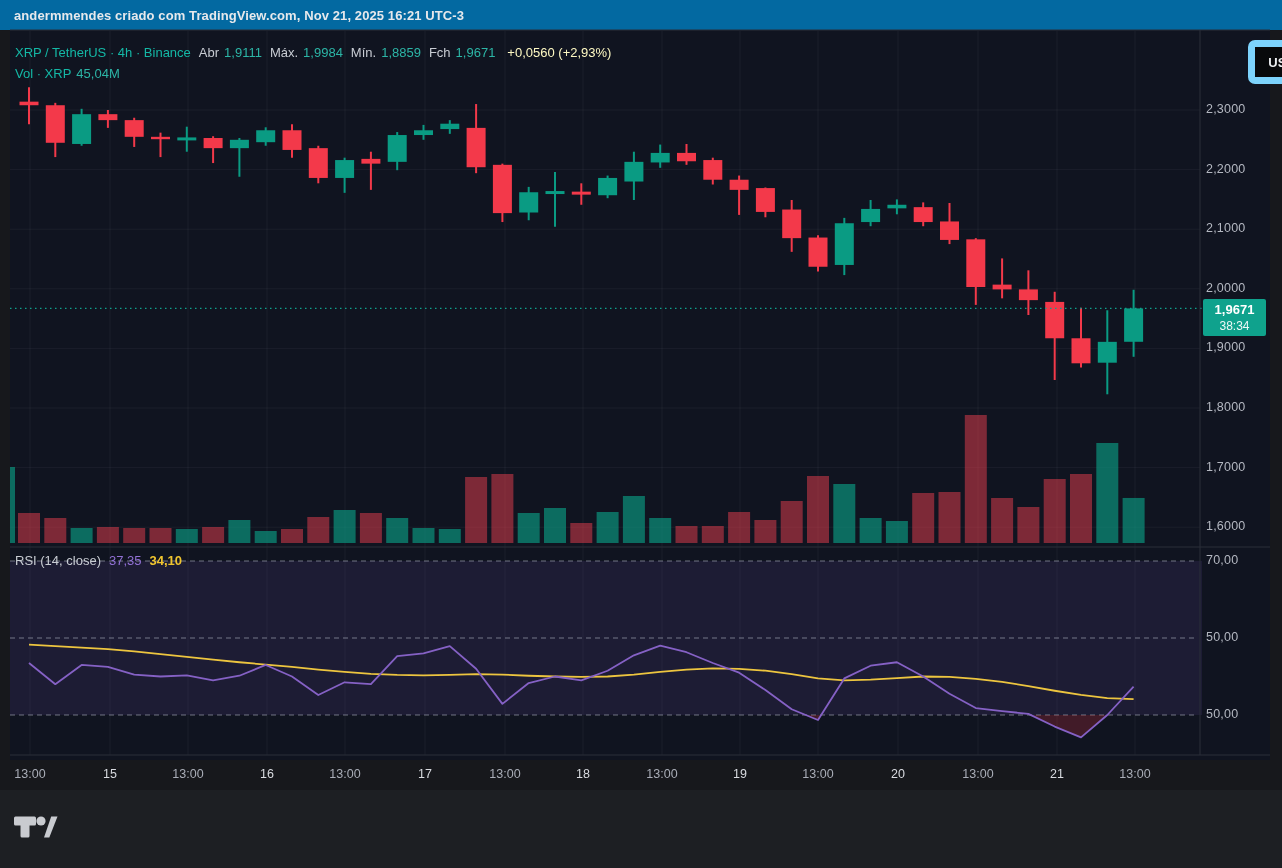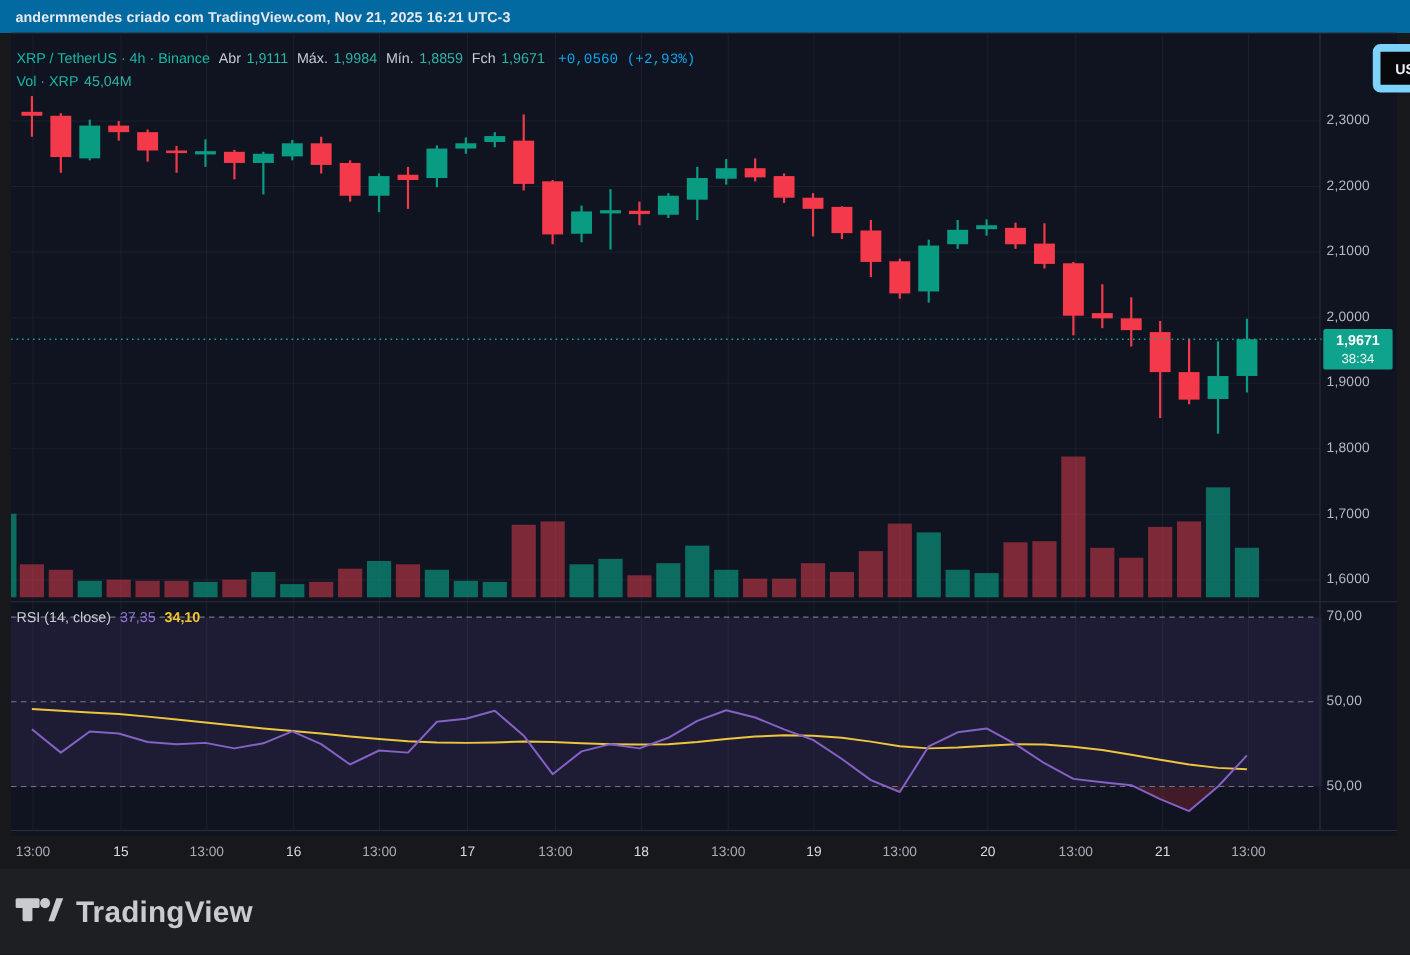--- a/index.html
+++ b/index.html
@@ -18,21 +18,21 @@
   }
   #plot{position:absolute;left:0;top:0;}
   .overlay{position:absolute;left:0;top:0;width:1282px;height:868px;pointer-events:none;}
   .legend-row{
     position:absolute;left:15px;display:flex;align-items:baseline;gap:5px;
     font-size:13px;color:#d6d9df;white-space:nowrap;
   }
   .legend-row .sym{color:#14b8a6;}
   .legend-row .lbl{color:#c8ccd3;margin-left:3px;}
   .legend-row .val{color:#2cb5a6;}
-  .legend-row .chg{color:#0ea5e9;margin-left:7px;font-family:Liberation Mono, monospace;}
+  .legend-row .chg{color:#fef9c3;margin-left:7px;}
   .usdt-btn{
     position:absolute;left:1204px;top:40px;width:62px;height:30px;
     background:#08090b;border:7px solid #7dd3fc;border-radius:7px;
     color:#eceef1;font-size:13px;font-weight:700;
     display:flex;align-items:center;justify-content:center;pointer-events:auto;cursor:pointer;margin-left:44px;
   }
   .axis-label{
     position:absolute;left:1206px;font-size:12.5px;color:#b4b8c1;letter-spacing:.2px;
   }
   .time-label{
@@ -311,15 +311,14 @@
 
 <div class="bottom-bar">
   <div class="tv-logo">
     <svg width="44" height="30" viewBox="0 0 44 30">
       <g fill="#c9cbd0">
         <path d="M1.5 2.5 h19 a1.5 1.5 0 0 1 1.5 1.5 v6 a1.5 1.5 0 0 1 -1.5 1.5 h-5 v10.5 a1.5 1.5 0 0 1 -1.5 1.5 h-6 a1.5 1.5 0 0 1 -1.5-1.5 V11.5 h-5 A1.5 1.5 0 0 1 0 10 V4 a1.5 1.5 0 0 1 1.5-1.5 z"></path>
         <circle cx="27" cy="7" r="4.6"></circle>
         <path d="M30 23.5 L37.2 2.5 h6.3 L35.3 23.5 z"></path>
       </g>
     </svg>
-    <span class="tv-brand">TradingView</span>
   </div>
 </div>
 
 </body></html>

